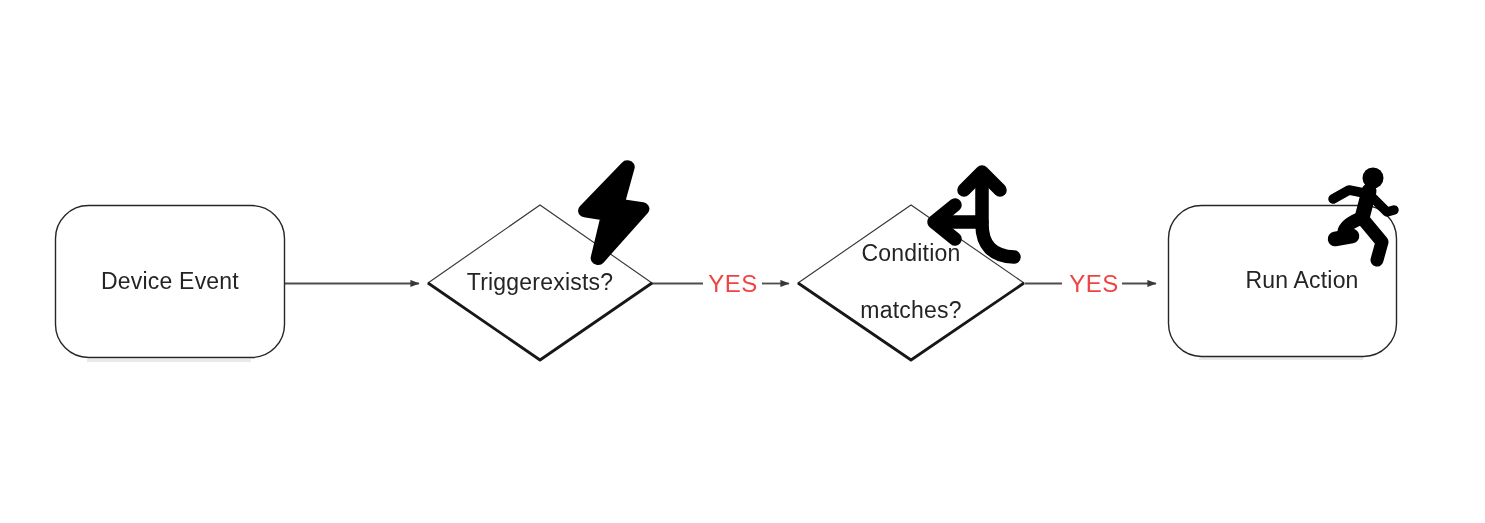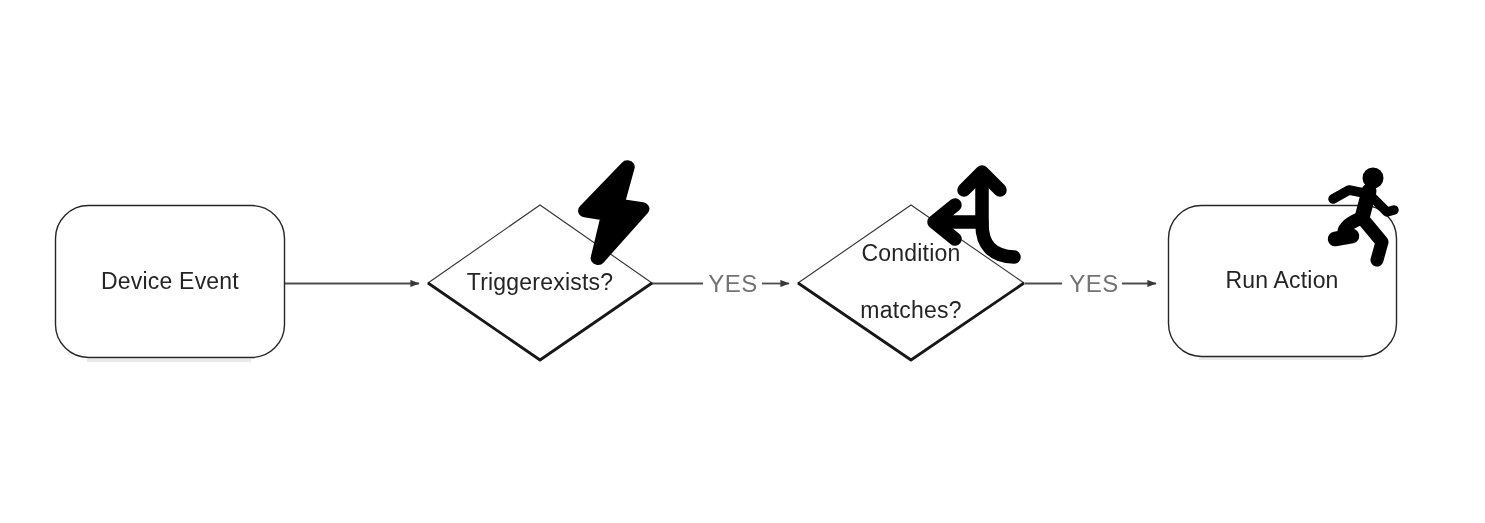--- a/index.html
+++ b/index.html
@@ -28,21 +28,21 @@
     text-align: center;
     color: #242424;
     font-size: 23px;
     line-height: 29px;
     letter-spacing: 0.2px;
     white-space: pre;
     pointer-events: none;
   }
   .edge-label {
     font-size: 24px;
-    color: #737373;
+    color: #ef4444;
     letter-spacing: 0.5px;
   }
 </style>
 </head>
 <body>
 
 <div class="canvas">
 
   <svg class="layer" width="1485" height="523" viewBox="0 0 1485 523">
     <defs>
@@ -117,15 +117,15 @@
 
   <div class="label edge-label" style="left:698px; top:265px; width:70px; height:36px;">YES</div>
 
   <div class="label" style="left:811px; top:206px; width:200px; height:152px; flex-direction:column;gap:28px;">
     <div>Condition</div>
     <div>matches?</div>
   </div>
 
   <div class="label edge-label" style="left:1059px; top:265px; width:70px; height:36px;">YES</div>
 
-  <div class="label" style="left:1168px; top:205px; width:228px; height:151px;">Run Action</div>
+  <div class="label" style="left:1168px; top:205px; width:228px; height:151px;padding-left:20px;">Run Action</div>
 
 </div>
 
 </body></html>

